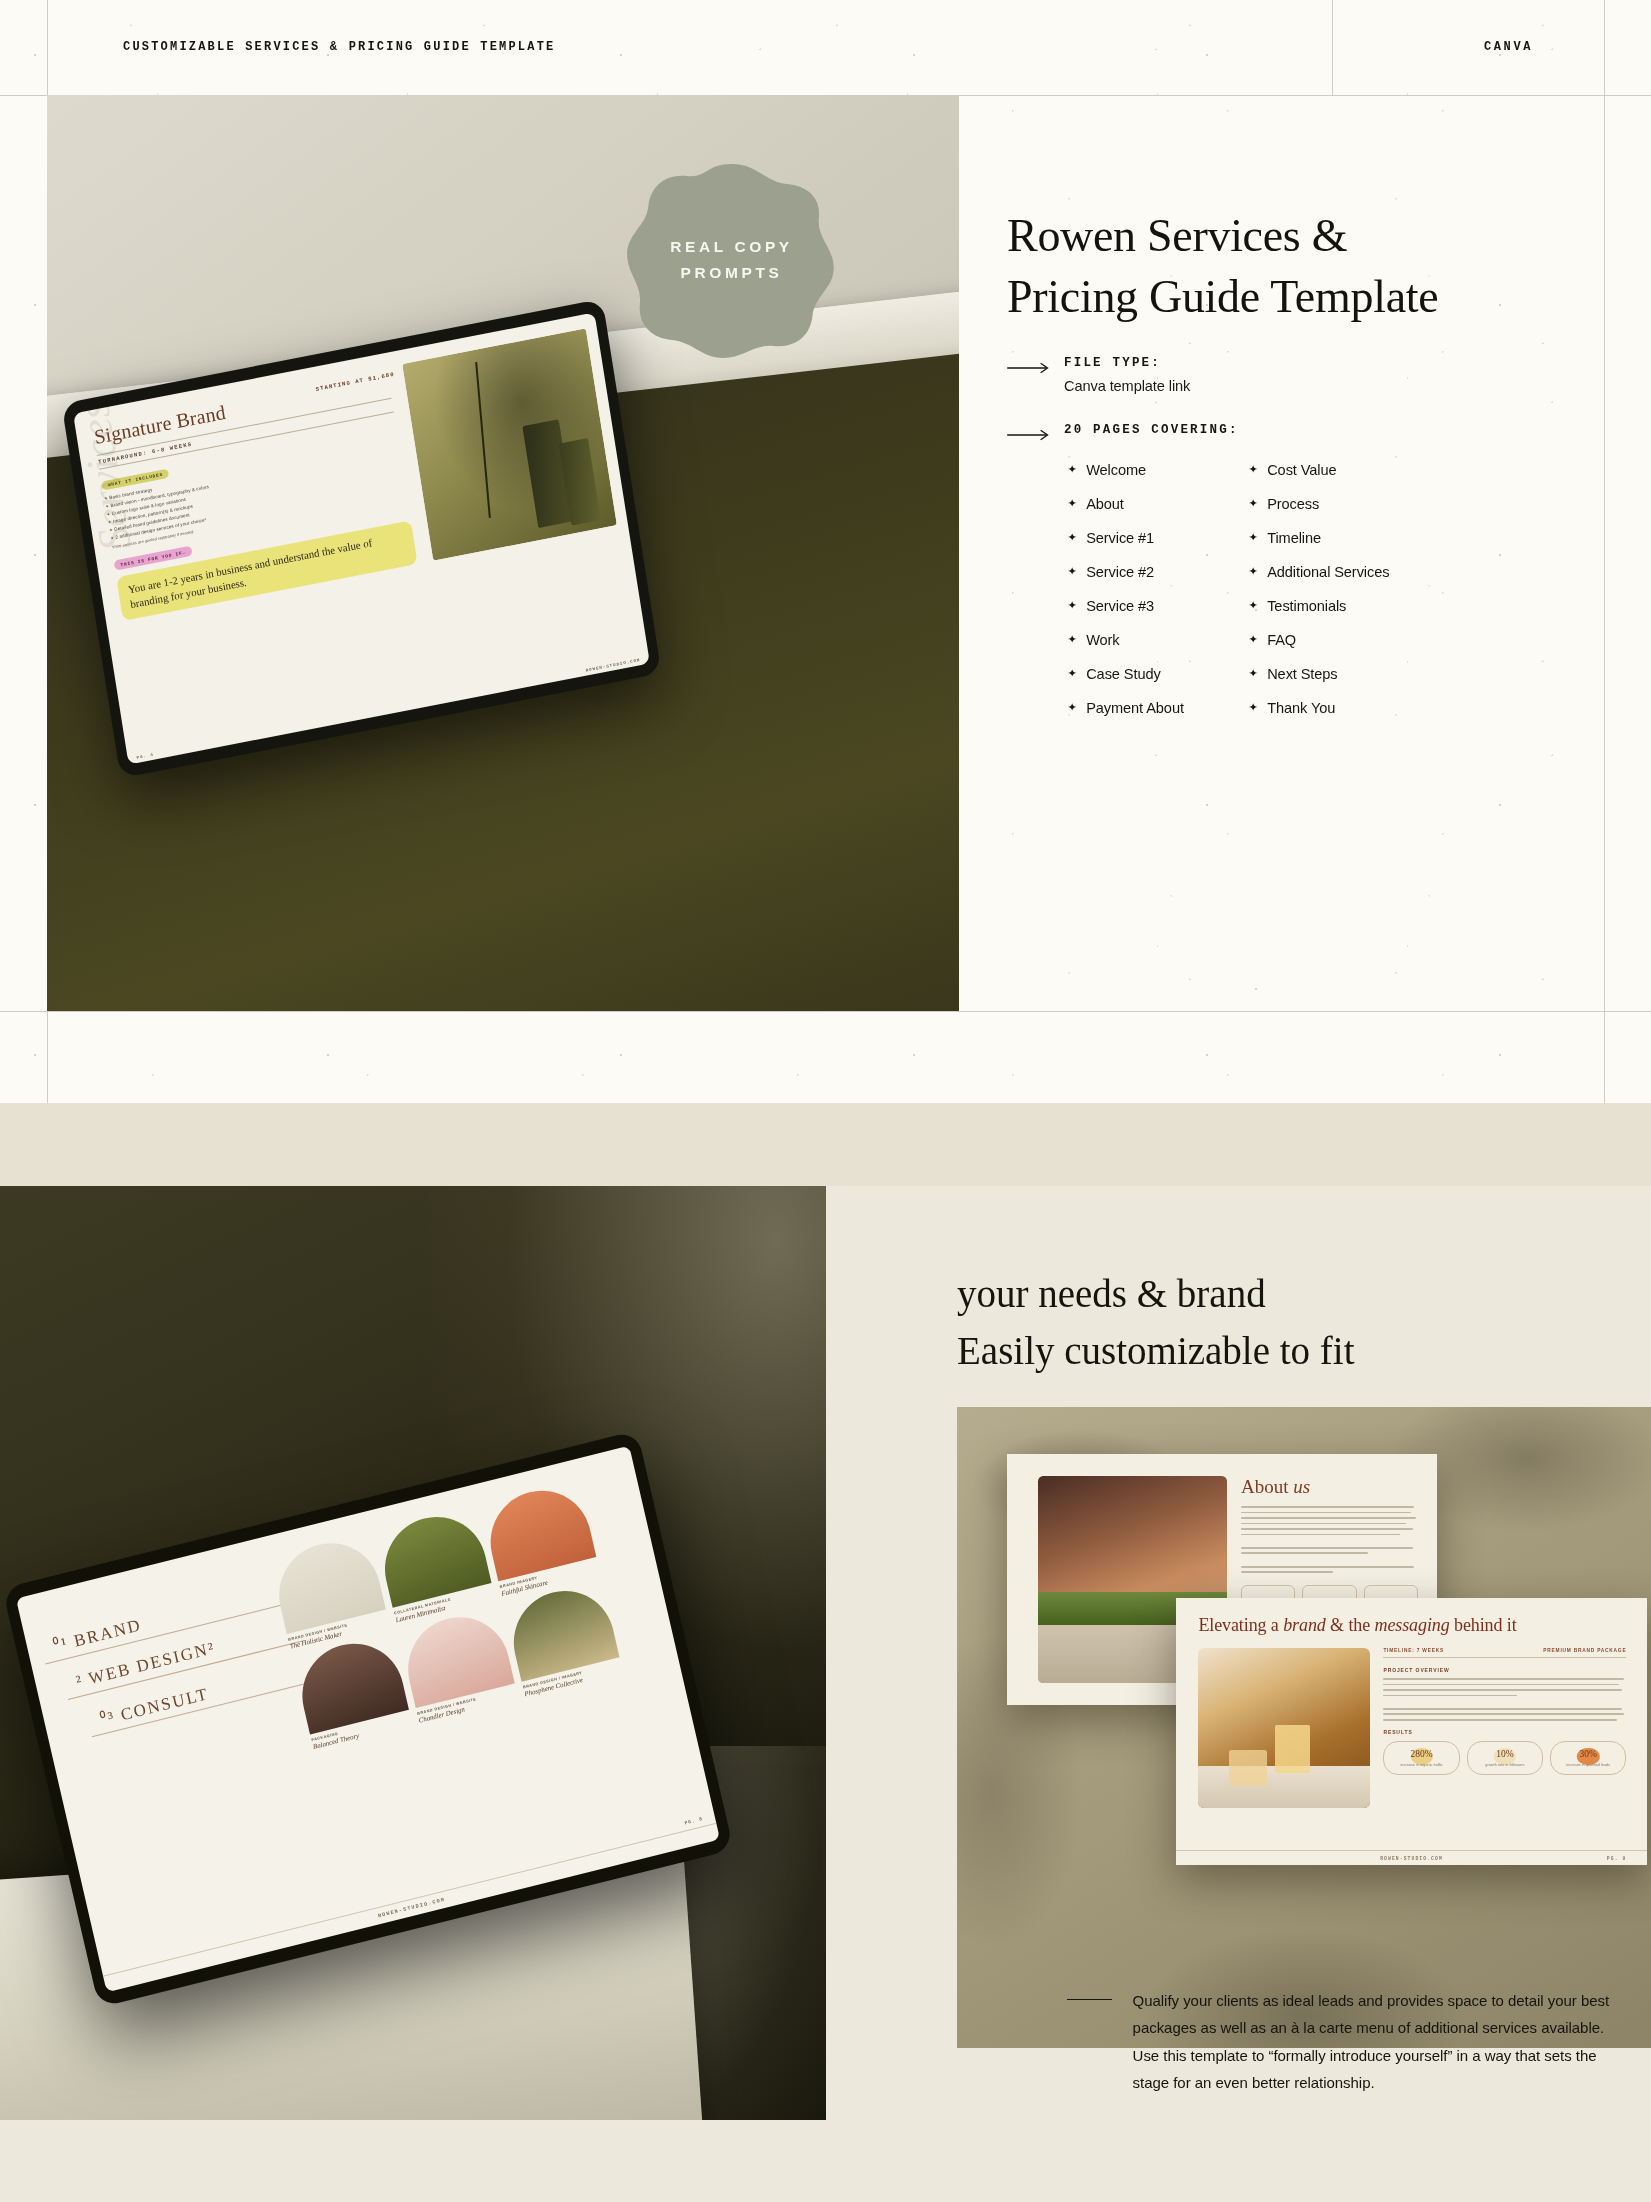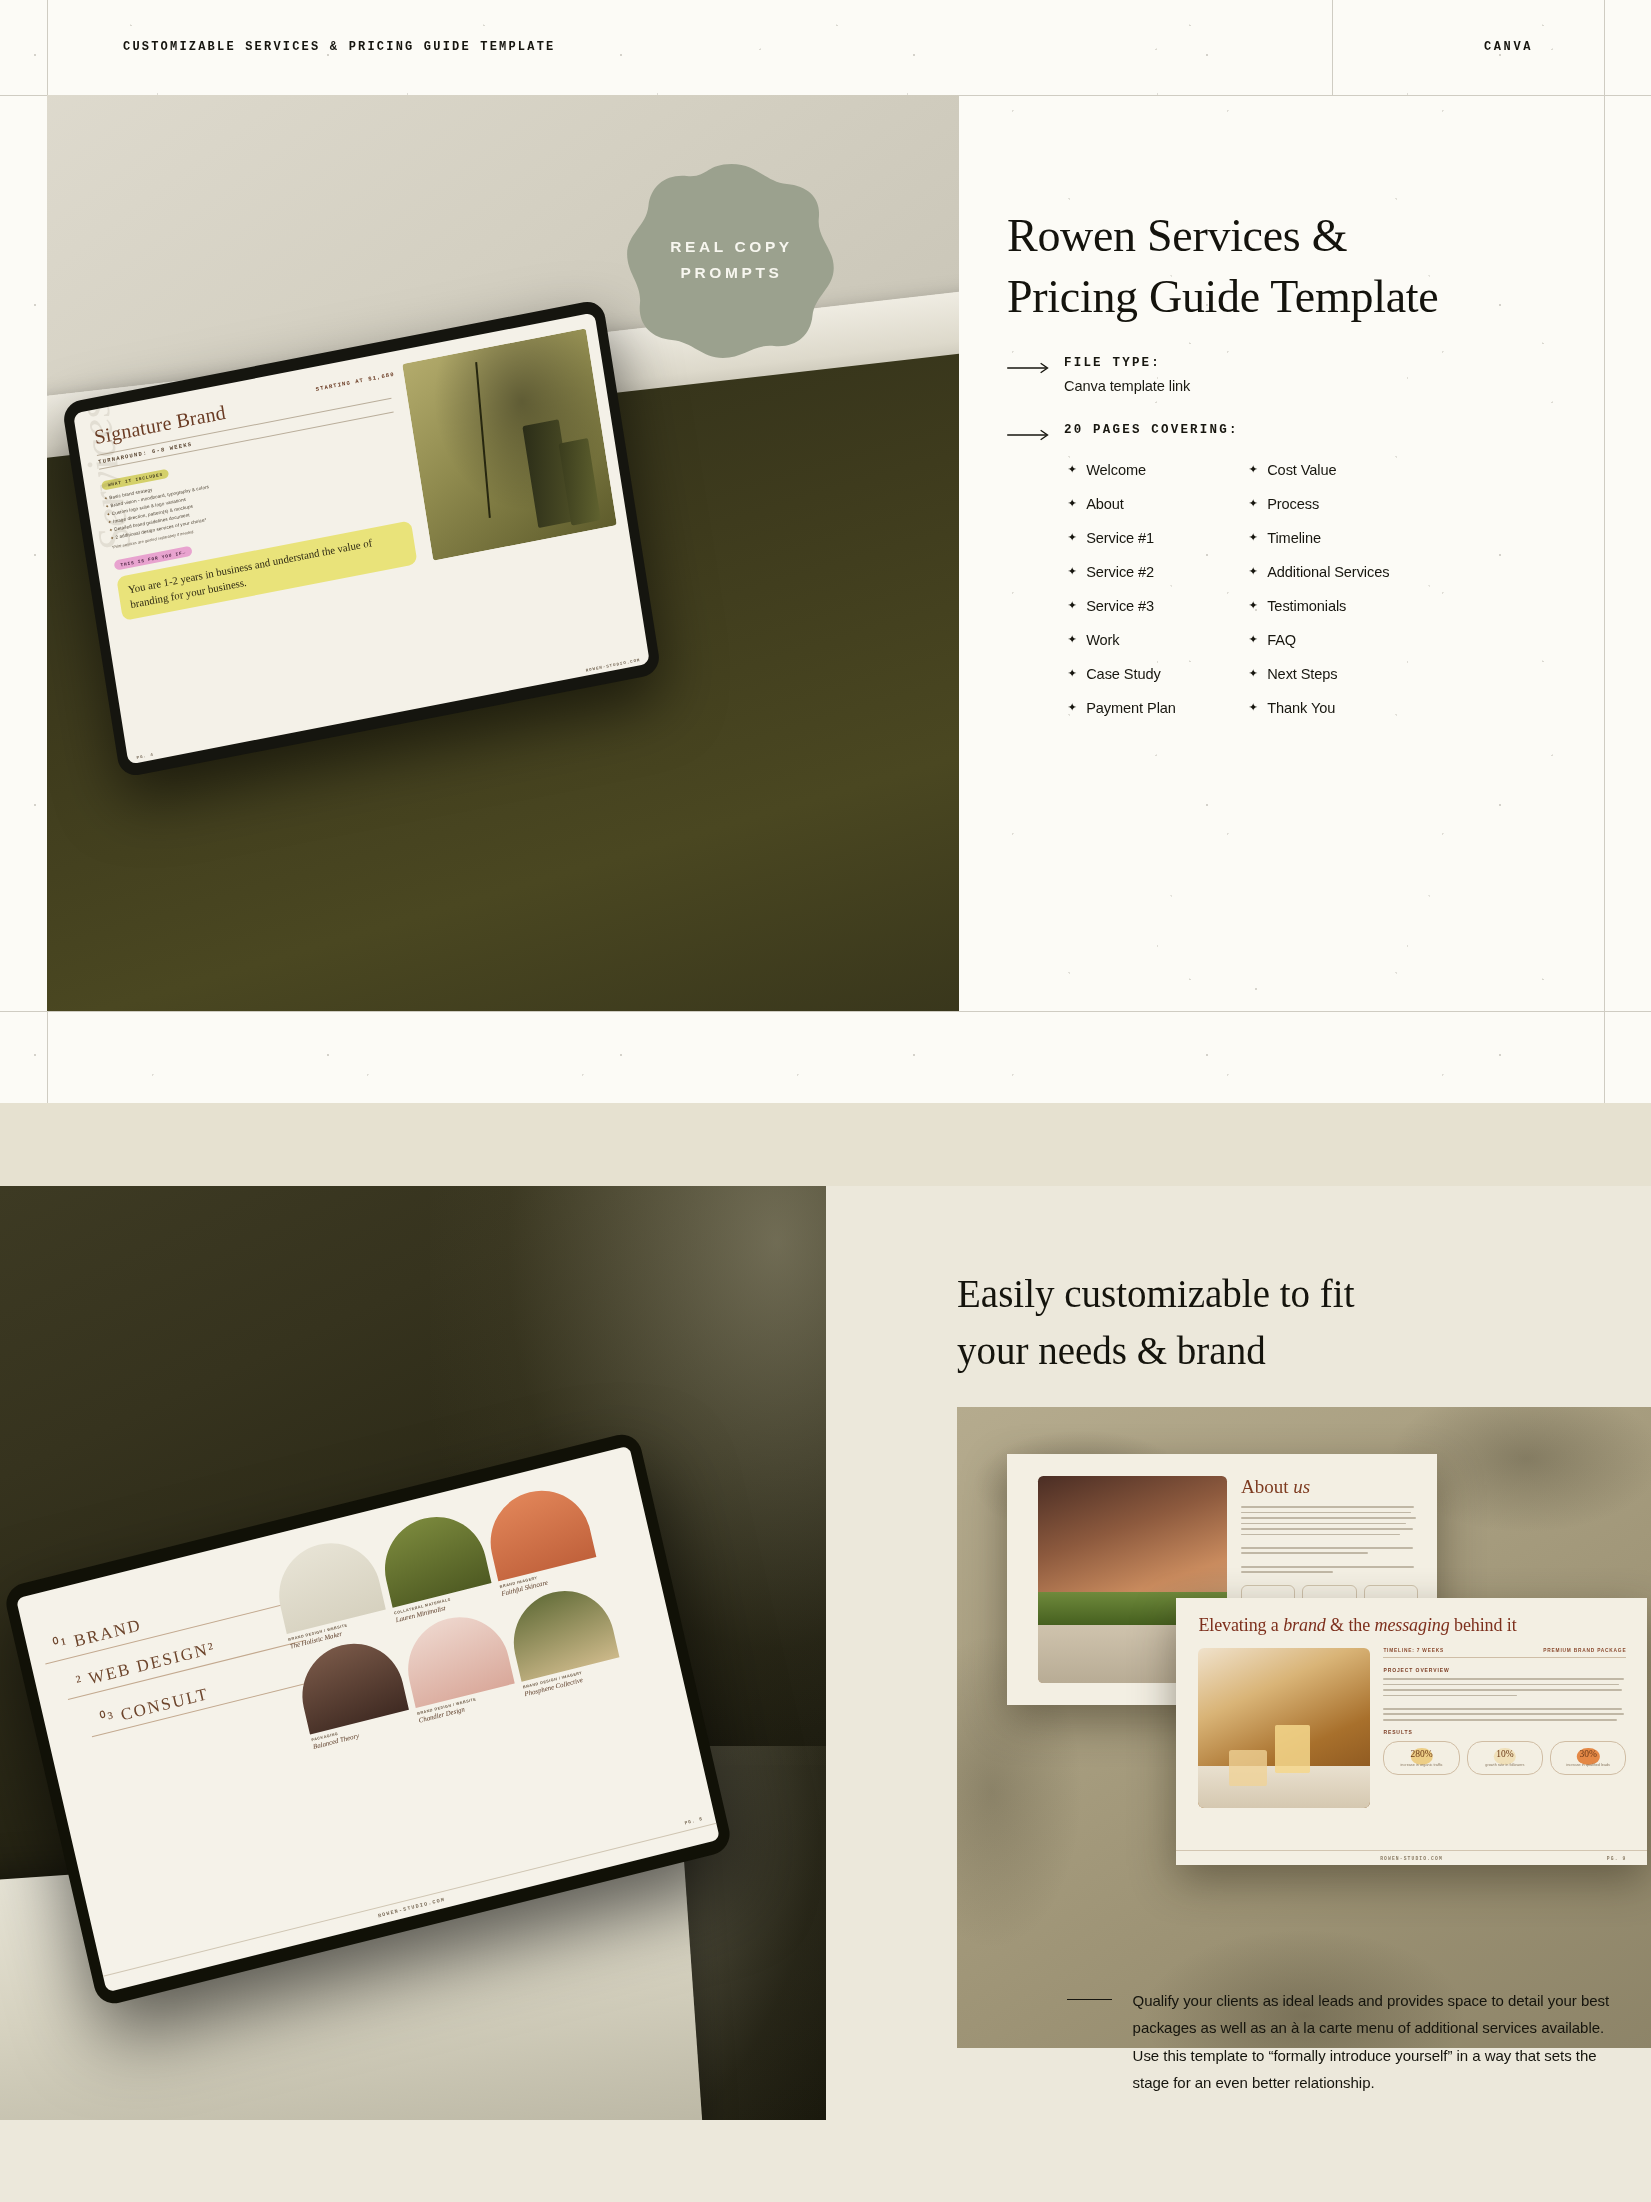--- a/index.html
+++ b/index.html
@@ -586,21 +586,21 @@
           <div class="page-item">
               <span class="dia">✦</span>
               <span>Case Study</span>
             </div>
           <div class="page-item">
               <span class="dia">✦</span>
               <span>Next Steps</span>
             </div>
           <div class="page-item">
               <span class="dia">✦</span>
-              <span>Payment Plan</span>
+              <span>Payment About</span>
             </div>
           <div class="page-item">
               <span class="dia">✦</span>
               <span>Thank You</span>
             </div>
         </div>
       </div>
     </div>
   </div>
 
@@ -758,21 +758,21 @@
       </div>
       <div class="cc-foot">
         <span>ROWEN-STUDIO.COM</span>
         <span class="pg">PG. 9</span>
       </div>
     </div>
   </div>
 </div>
 
 <div id="s2-heading">
+  <div>your needs &amp; brand</div>
   <div>Easily customizable to fit</div>
-  <div>your needs &amp; brand</div>
 </div>
 
 <div id="s2-para-wrap">
   <div id="s2-para-dash"></div>
   <div id="s2-para">Qualify your clients as ideal leads and provides space to detail your best packages as well as an à la carte menu of additional services available. Use this template to “formally introduce yourself” in a way that sets the stage for an even better relationship.</div>
 </div>
 
 
 </body></html>

